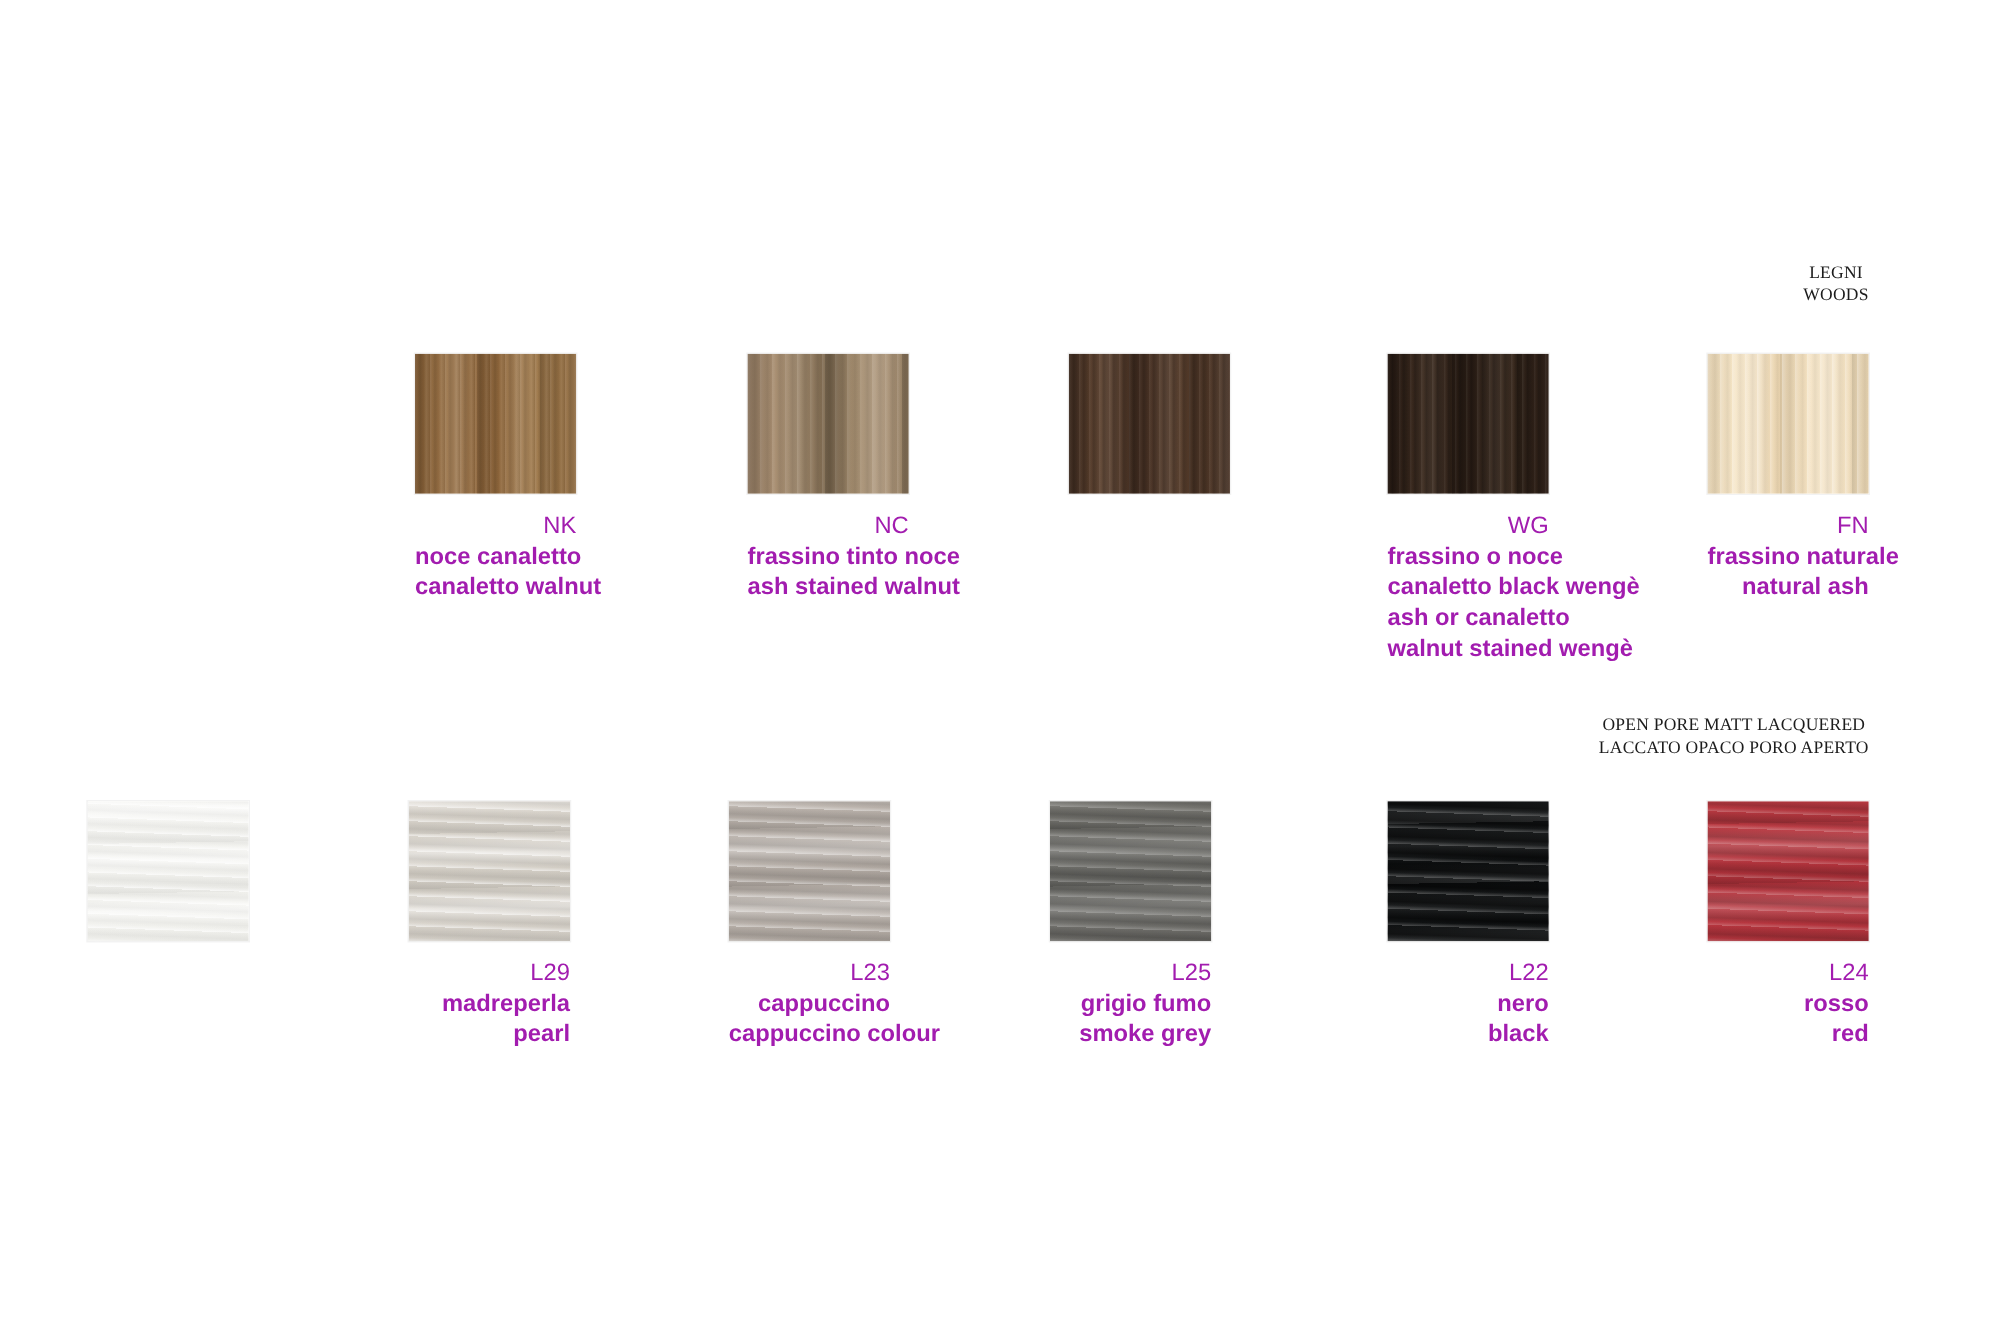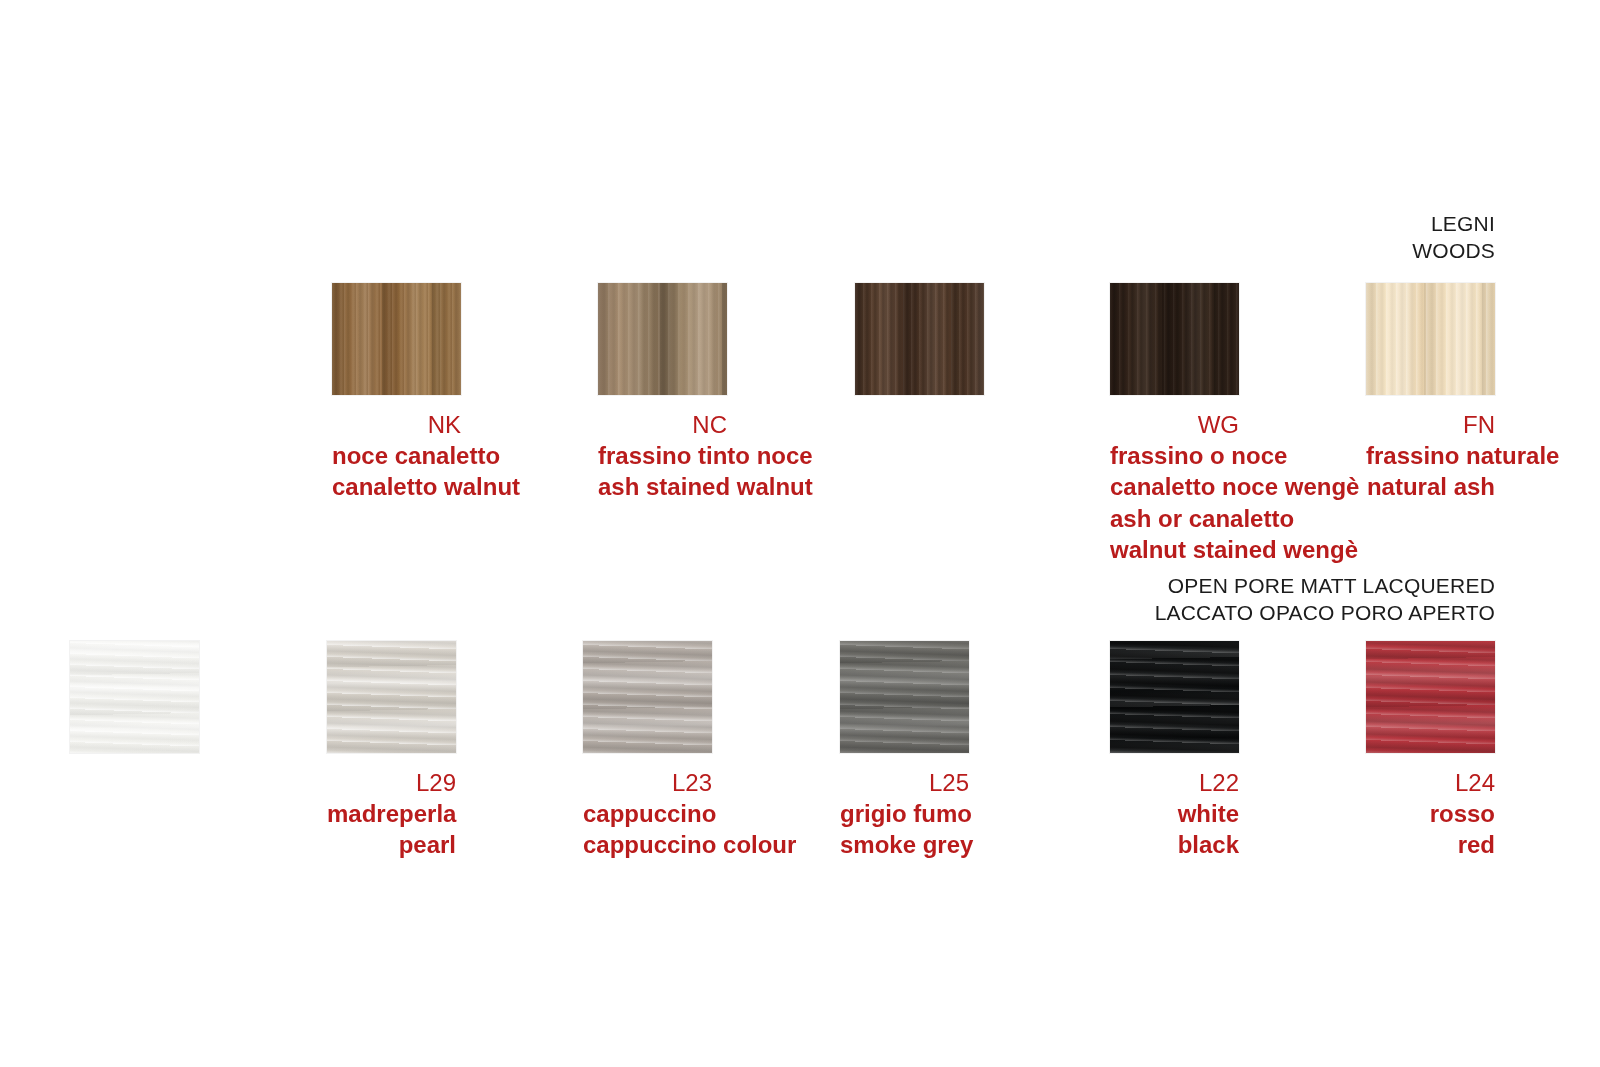--- a/index.html
+++ b/index.html
@@ -13,26 +13,27 @@
     position: relative;
     overflow: hidden;
     font-family: "Liberation Sans", sans-serif;
     color: #1a1a1a;
     -webkit-font-smoothing: antialiased;
   }
 
   
   .section-heading {
     position: absolute;
-    text-align: right;
+    text-align: center;
     line-height: 1.30;
-    font-size: 21px;
+    font-size: 14px;
     letter-spacing: 0.2px;
     color: #1c1c1c;
     white-space: nowrap;
+    font-family: Liberation Serif, serif;
   }
   .section-heading .hl { display: block; }
 
   #heading-woods {
     right: 105px;
     top: 210px;
   }
   #heading-lacquered {
     right: 105px;
     top: 572px;
@@ -62,23 +63,23 @@
     box-shadow: 0 0 0 1px rgba(0,0,0,0.05);
   }
   .swatch-chip .grain {
     position: absolute;
     inset: 0;
   }
 
   .swatch-caption {
     margin-top: 14px;
     text-align: right;
-    font-size: 24px;
+    font-size: 19px;
     line-height: 1.30;
-    color: #b91c1c;
+    color: #a21caf;
     white-space: nowrap;
   }
   .swatch-caption .code { display: block; }
   .swatch-caption .ln { display: block; font-weight: bold; }
 
   
   .g-nk {
     background:
       repeating-linear-gradient(90deg,
         rgba(255,255,255,0.10) 0px, rgba(255,255,255,0.02) 2px,
@@ -234,21 +235,21 @@
     </div>
   </div>
 
   <div class="swatch-cell" style="left:1110px">
     <div class="swatch-chip">
       <div class="grain g-wg"></div>
     </div>
     <div class="swatch-caption">
       <span class="code">WG</span>
       <span class="ln">frassino o noce</span>
-      <span class="ln">canaletto noce wengè</span>
+      <span class="ln">canaletto black wengè</span>
       <span class="ln">ash or canaletto</span>
       <span class="ln">walnut stained wengè</span>
     </div>
   </div>
 
   <div class="swatch-cell" style="left:1366px">
     <div class="swatch-chip">
       <div class="grain g-fn"></div>
     </div>
     <div class="swatch-caption">
@@ -305,21 +306,21 @@
       <span class="ln">smoke grey</span>
     </div>
   </div>
 
   <div class="swatch-cell" style="left:1110px">
     <div class="swatch-chip">
       <div class="grain g-lac g-l22"></div>
     </div>
     <div class="swatch-caption">
       <span class="code">L22</span>
-      <span class="ln">white</span>
+      <span class="ln">nero</span>
       <span class="ln">black</span>
     </div>
   </div>
 
   <div class="swatch-cell" style="left:1366px">
     <div class="swatch-chip">
       <div class="grain g-lac g-l24"></div>
     </div>
     <div class="swatch-caption">
       <span class="code">L24</span>

